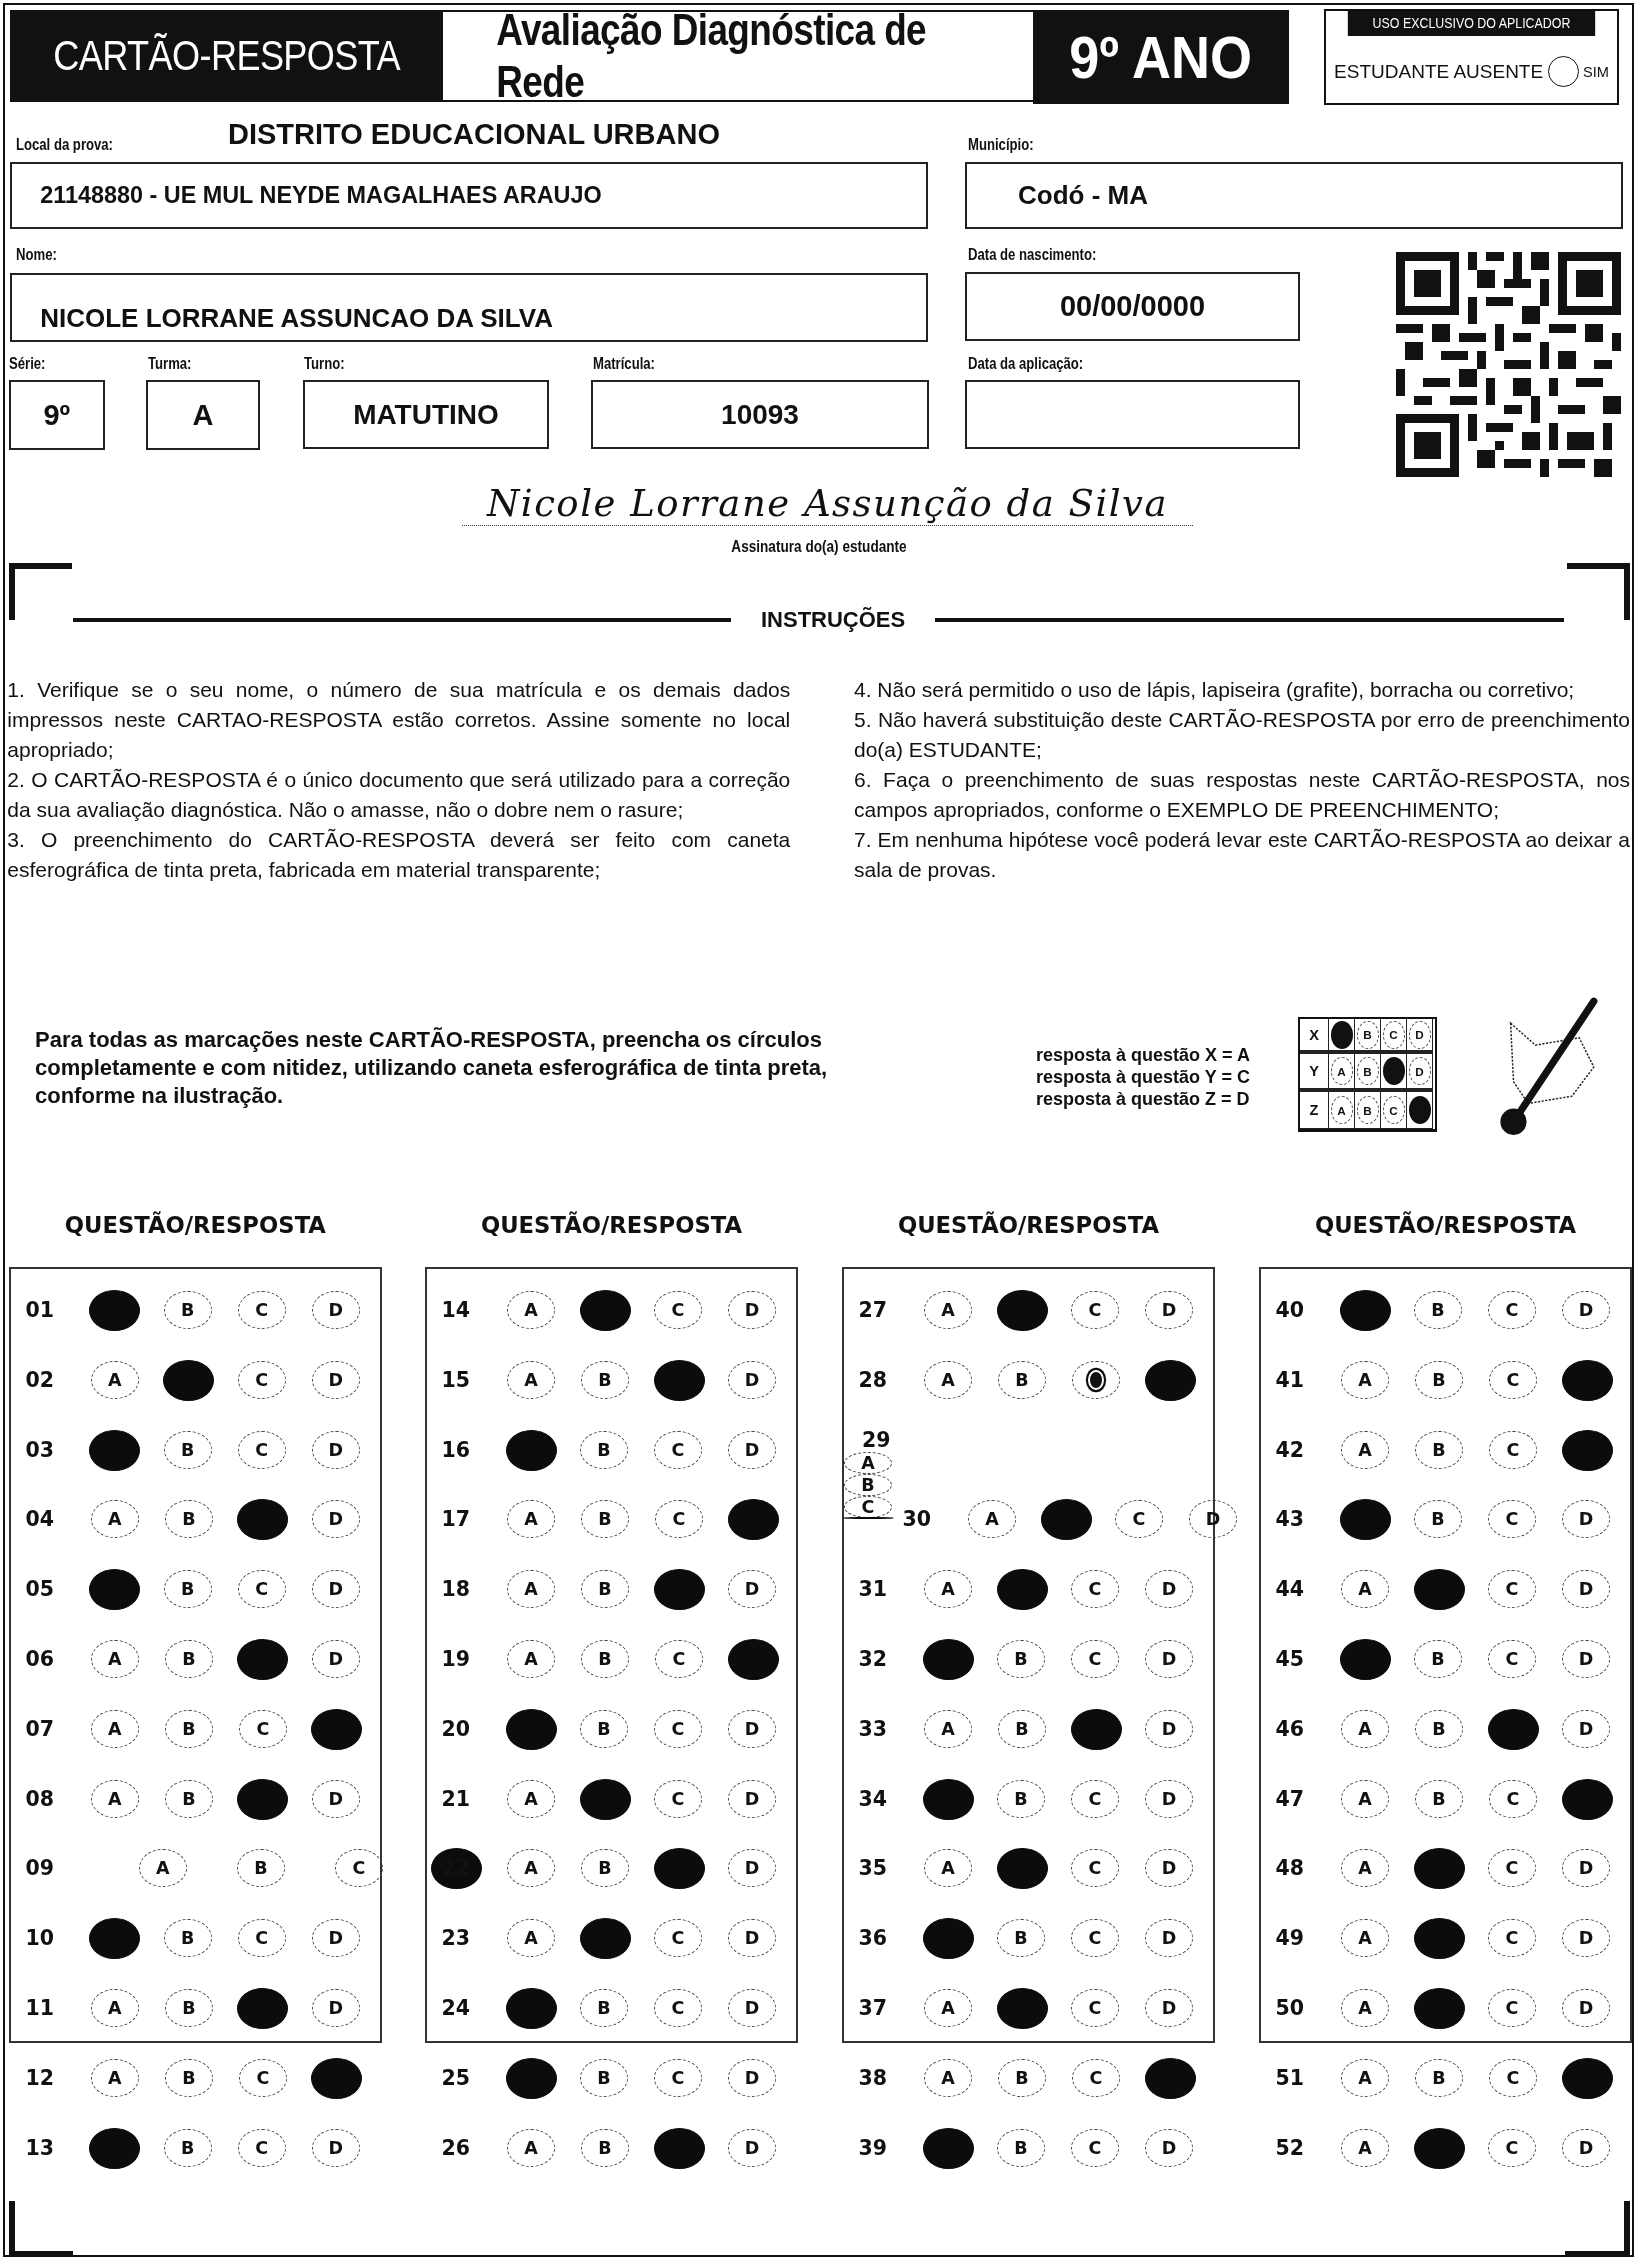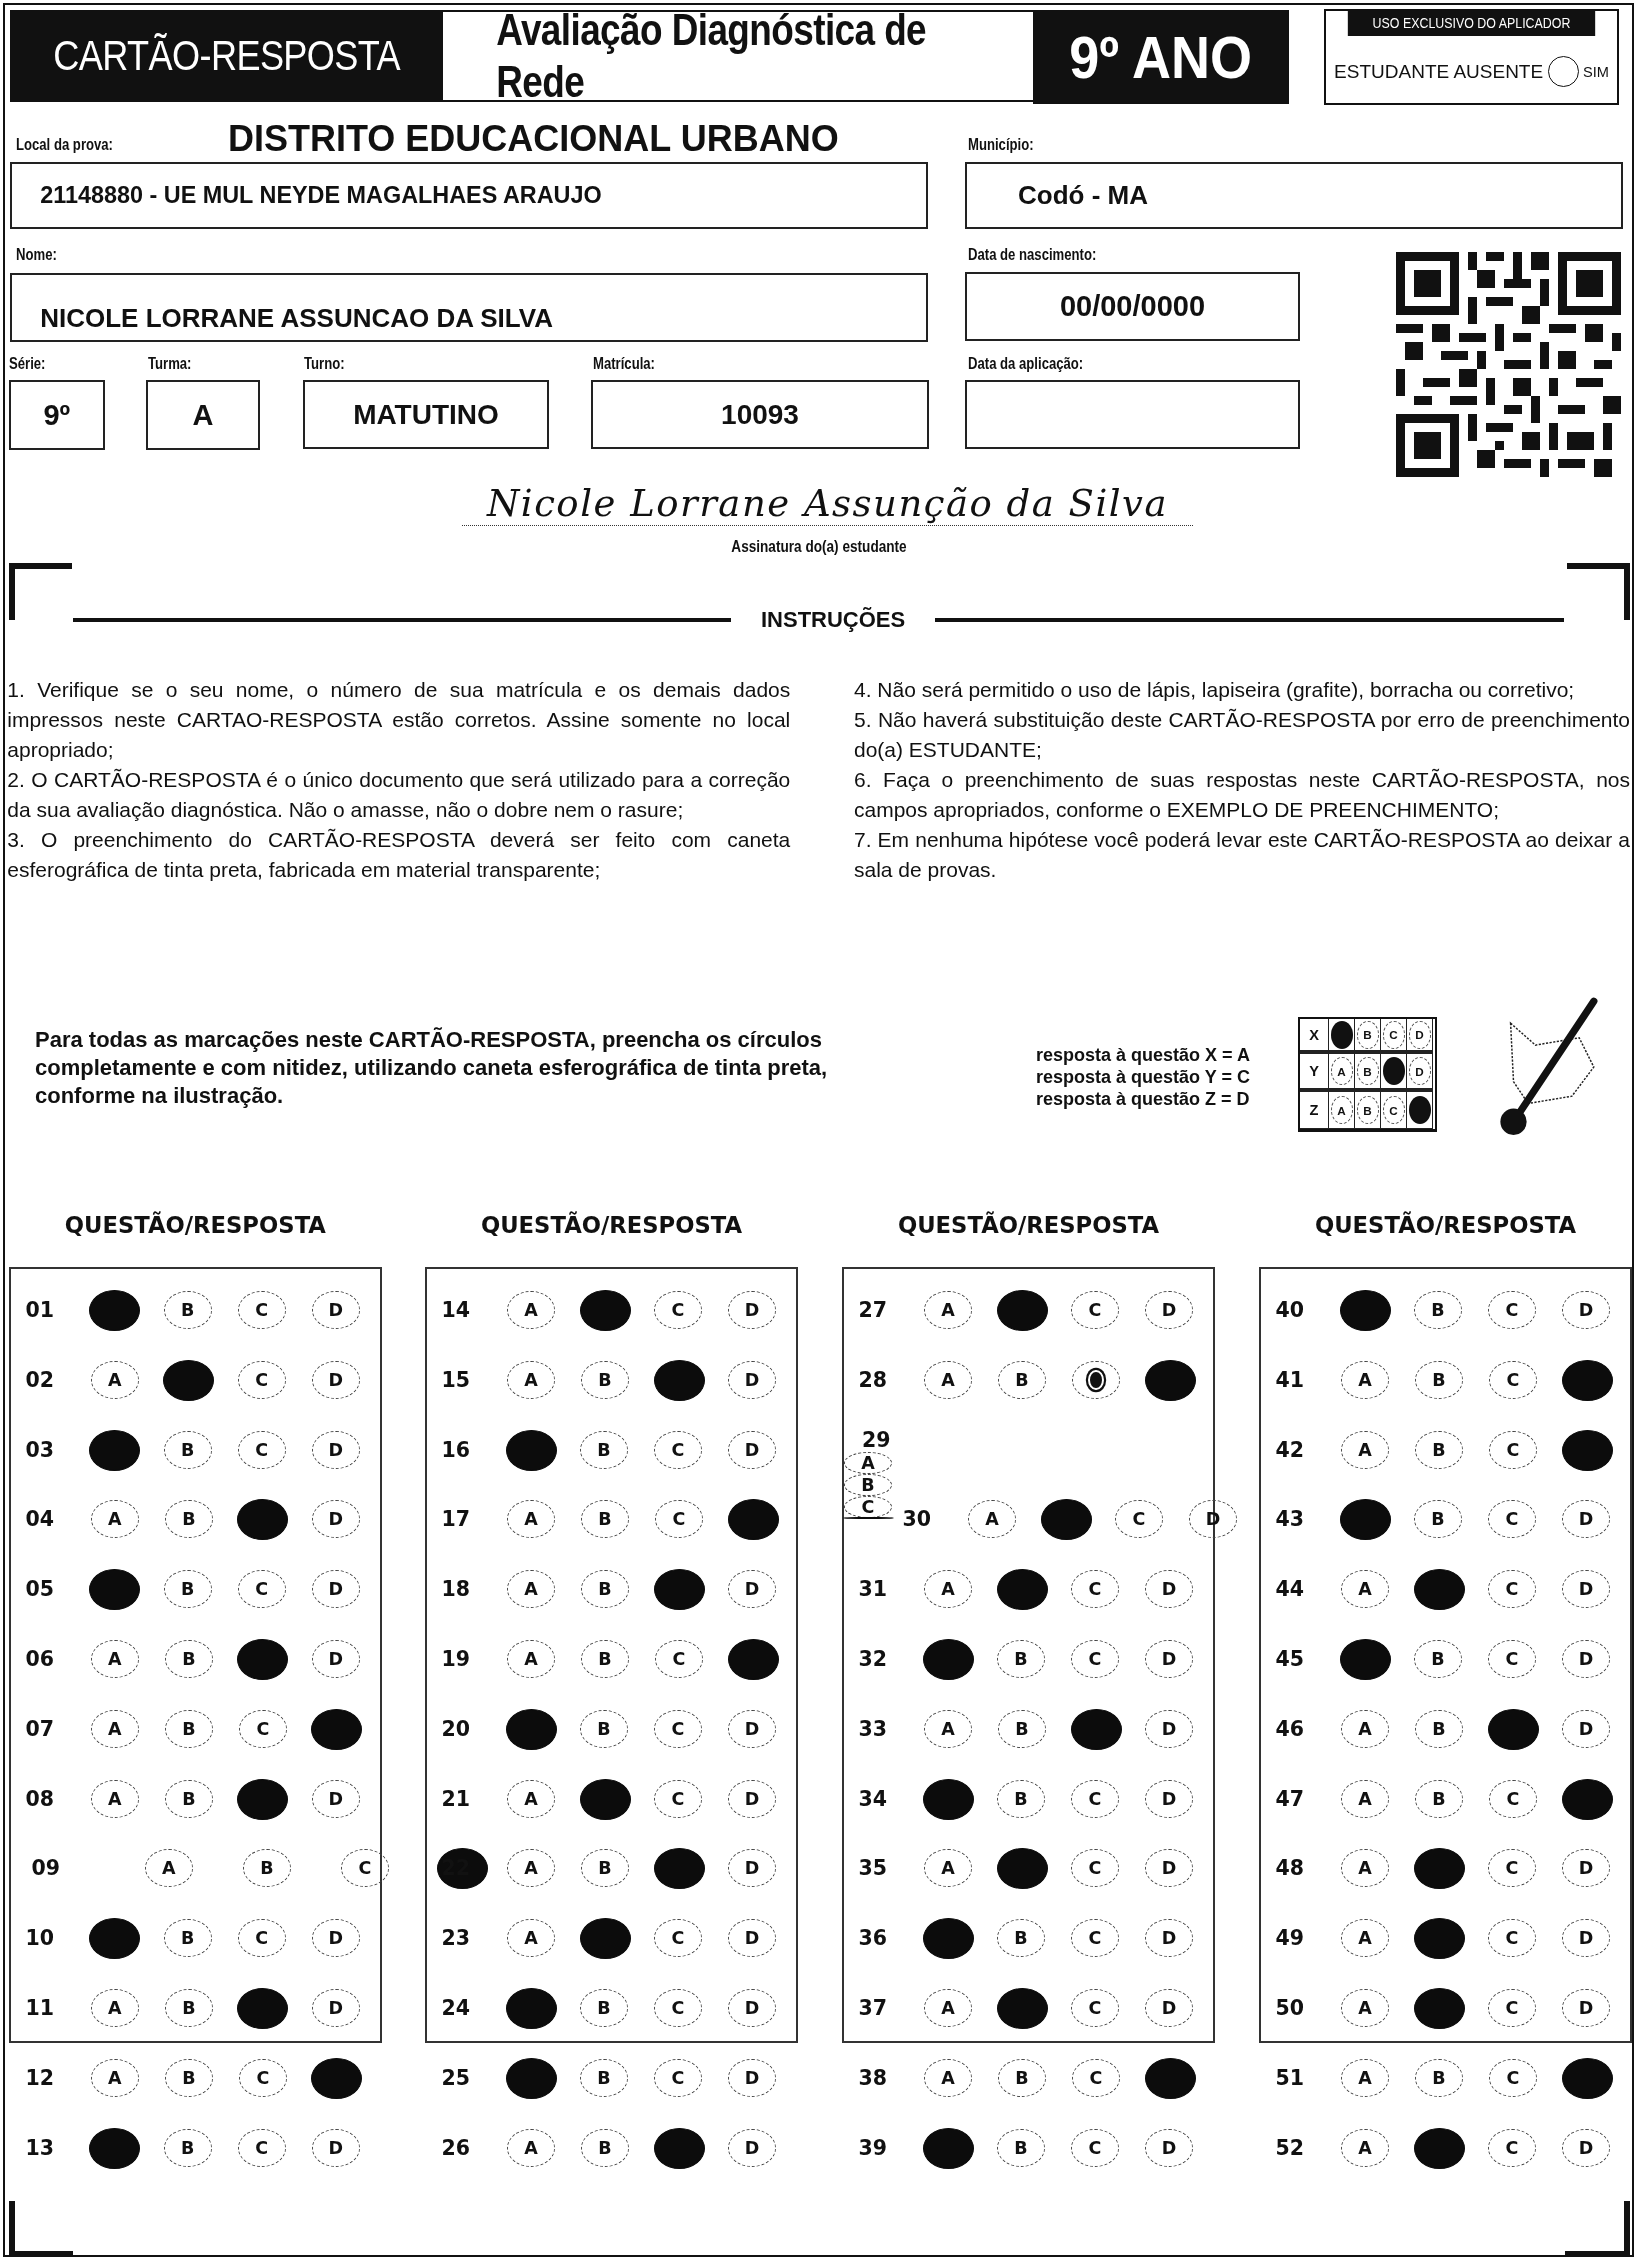--- a/index.html
+++ b/index.html
@@ -20,21 +20,21 @@
   .aplicador .top { background: #111; color: #fff; font-size: 14.6px; text-align: center; height: 25px; line-height: 25px; transform: scaleX(0.85); }
   .aplicador .bottom { display: flex; align-items: center; justify-content: center; height: 72px; font-size: 19px; }
   .aplicador .circle { width: 29px; height: 29px; border: 1.5px solid #111; border-radius: 50%; margin: 0 4.4px; display: inline-block; }
   .aplicador .sim { font-size: 14.6px; }
 
   .label { font-size: 16px; font-weight: bold; transform-origin: left; transform: scaleX(0.82); white-space: nowrap; }
   .field { border: 2.2px solid #222; box-sizing: border-box; display: flex; align-items: center; font-weight: bold; }
   .field.left { padding-left: 28px; font-size: 23.4px; }
   .field.center { justify-content: center; font-size: 26px; }
 
-  .district { font-size: 36px; font-weight: bold; }
+  .district { font-size: 29px; font-weight: bold; }
 
   .qr { background: #fff; }
   .qr svg { width: 100%; height: 100%; }
 
   .signature { font-family: "DejaVu Serif", serif; font-style: italic; font-size: 37px; letter-spacing: 1.5px; white-space: nowrap; }
   .sig-caption { font-size: 16px; font-weight: bold; transform: scaleX(0.85); text-align: center; }
 
   .corner { position: absolute; background: #111; }
 
   .instr-title { font-size: 22px; font-weight: bold; text-align: center; background: #fff; padding: 0 14.6px; }
@@ -324,21 +324,21 @@
         <span class="bubble filled" style="margin: -1.5px 23.4px -1.5px -1.5px;"></span>
       </div>
       <div class="q-row" style="top: 508px; left: 0px;">
         <span class="q-num">08</span>
         <span style="width: 13px; display: inline-block;"></span>
         <span class="bubble">A</span>
         <span class="bubble">B</span>
         <span class="bubble filled" style="margin: -1.5px 23.4px -1.5px -1.5px;"></span>
         <span class="bubble">D</span>
       </div>
-      <div class="q-row" style="top: 577px; left: 6px; gap: 24px;">
+      <div class="q-row" style="top: 577px; left: 0px; gap: 24px;">
         <span class="q-num">09</span>
         <span style="width: 13px; display: inline-block;"></span>
         <span class="bubble">A</span>
         <span class="bubble">B</span>
         <span class="bubble">C</span>
         <span class="bubble filled" style="margin: -1.5px 23.4px -1.5px -1.5px;"></span>
       </div>
       <div class="q-row" style="top: 647px; left: 0px;">
         <span class="q-num">10</span>
         <span style="width: 13px; display: inline-block;"></span>

